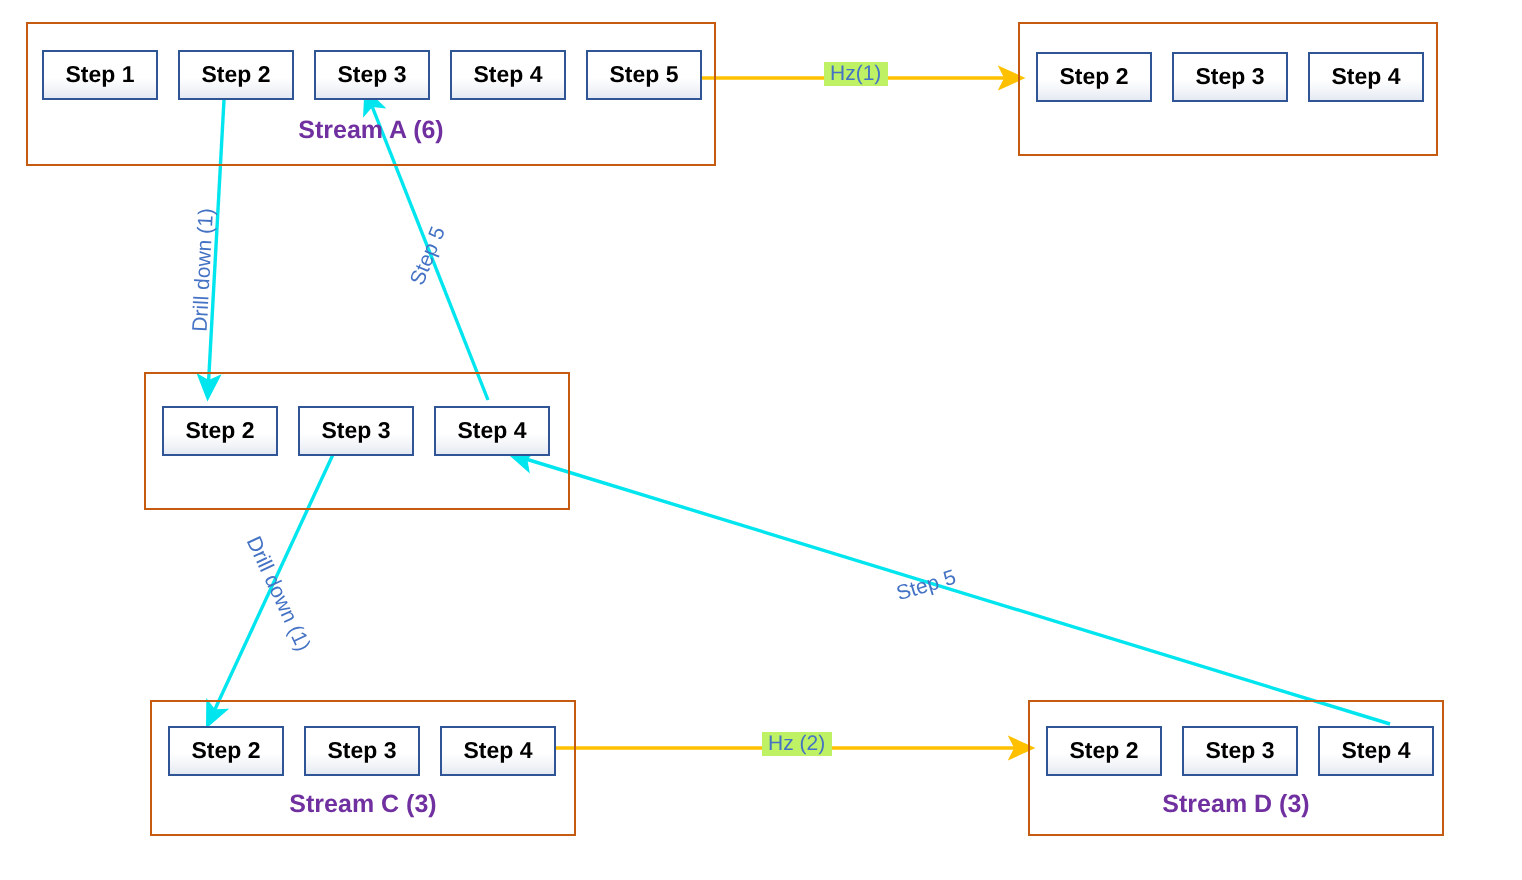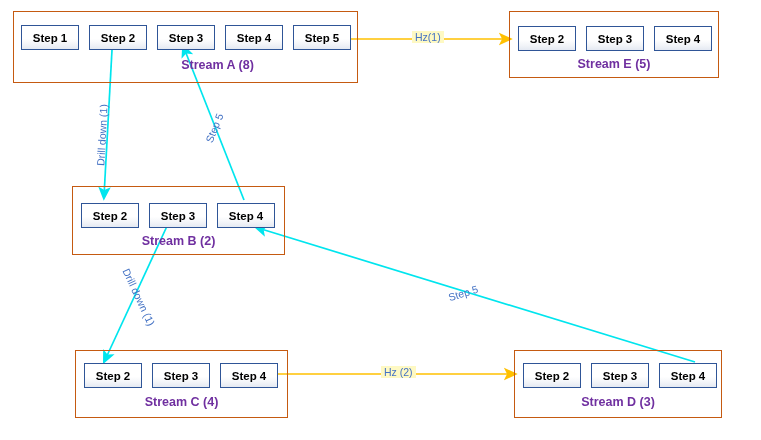--- a/index.html
+++ b/index.html
@@ -63,21 +63,21 @@
   .edge-label {
     position: absolute;
     color: #4472C4;
     font-size: 10.5px;
     font-family: "Liberation Sans", sans-serif;
     white-space: nowrap;
     z-index: 5;
     background: transparent;
   }
   .edge-label.plain {
-    background: #fef9c3;
+    background: #bef264;
     padding: 0 3px;
   }
 </style>
 </head>
 <body>
 
 <svg id="canvas" viewBox="0 0 761 440" xmlns="http://www.w3.org/2000/svg">
   <defs>
     <marker id="arrow-cyan" markerWidth="9" markerHeight="9" refX="5.4" refY="4.5" orient="auto" markerUnits="strokeWidth">
       <path d="M0,0.8 L8.2,4.5 L0,8.2 L1.9,4.5 Z" fill="#00E5EE"></path>
@@ -93,56 +93,54 @@
 
   <line x1="244" y1="200" x2="184" y2="48" stroke="#00E5EE" stroke-width="1.7" marker-end="url(#arrow-cyan)"></line>
 
   <line x1="168" y1="224" x2="105" y2="360" stroke="#00E5EE" stroke-width="1.7" marker-end="url(#arrow-cyan)"></line>
 
   <line x1="695" y1="362" x2="258" y2="228" stroke="#00E5EE" stroke-width="1.7" marker-end="url(#arrow-cyan)"></line>
 
   <line x1="278" y1="374" x2="513" y2="374" stroke="#FFC000" stroke-width="1.7" marker-end="url(#arrow-orange)"></line>
 </svg>
 
-<div class="stream-box" style="left:13px; top:11px; width:345px; height:72px;padding-left:32px;">
+<div class="stream-box" style="left:13px; top:11px; width:345px; height:72px;">
   <div class="steps-row">
     <div class="step-box" style="left:7px; top:13px; width:58px; height:25px;">Step 1</div>
     <div class="step-box" style="left:75px; top:13px; width:58px; height:25px;">Step 2</div>
     <div class="step-box" style="left:143px; top:13px; width:58px; height:25px;">Step 3</div>
     <div class="step-box" style="left:211px; top:13px; width:58px; height:25px;">Step 4</div>
     <div class="step-box" style="left:279px; top:13px; width:58px; height:25px;">Step 5</div>
   </div>
-  <div class="stream-title" style="top:46px;">Stream A (8)</div>
+  <div class="stream-title" style="top:46px;">Stream A (6)</div>
 </div>
 
 <div class="stream-box" style="left:509px; top:11px; width:210px; height:67px;">
   <div class="steps-row">
     <div class="step-box" style="left:8px; top:14px; width:58px; height:25px;">Step 2</div>
     <div class="step-box" style="left:76px; top:14px; width:58px; height:25px;">Step 3</div>
     <div class="step-box" style="left:144px; top:14px; width:58px; height:25px;">Step 4</div>
   </div>
-  <div class="stream-title" style="top:45px;">Stream E (5)</div>
 </div>
 
 <div class="stream-box" style="left:72px; top:186px; width:213px; height:69px;">
   <div class="steps-row">
     <div class="step-box" style="left:8px; top:16px; width:58px; height:25px;">Step 2</div>
     <div class="step-box" style="left:76px; top:16px; width:58px; height:25px;">Step 3</div>
     <div class="step-box" style="left:144px; top:16px; width:58px; height:25px;">Step 4</div>
   </div>
-  <div class="stream-title" style="top:47px;">Stream B (2)</div>
 </div>
 
 <div class="stream-box" style="left:75px; top:350px; width:213px; height:68px;">
   <div class="steps-row">
     <div class="step-box" style="left:8px; top:12px; width:58px; height:25px;">Step 2</div>
     <div class="step-box" style="left:76px; top:12px; width:58px; height:25px;">Step 3</div>
     <div class="step-box" style="left:144px; top:12px; width:58px; height:25px;">Step 4</div>
   </div>
-  <div class="stream-title" style="top:44px;">Stream C (4)</div>
+  <div class="stream-title" style="top:44px;">Stream C (3)</div>
 </div>
 
 <div class="stream-box" style="left:514px; top:350px; width:208px; height:68px;">
   <div class="steps-row">
     <div class="step-box" style="left:8px; top:12px; width:58px; height:25px;">Step 2</div>
     <div class="step-box" style="left:76px; top:12px; width:58px; height:25px;">Step 3</div>
     <div class="step-box" style="left:144px; top:12px; width:58px; height:25px;">Step 4</div>
   </div>
   <div class="stream-title" style="top:44px;">Stream D (3)</div>
 </div>

